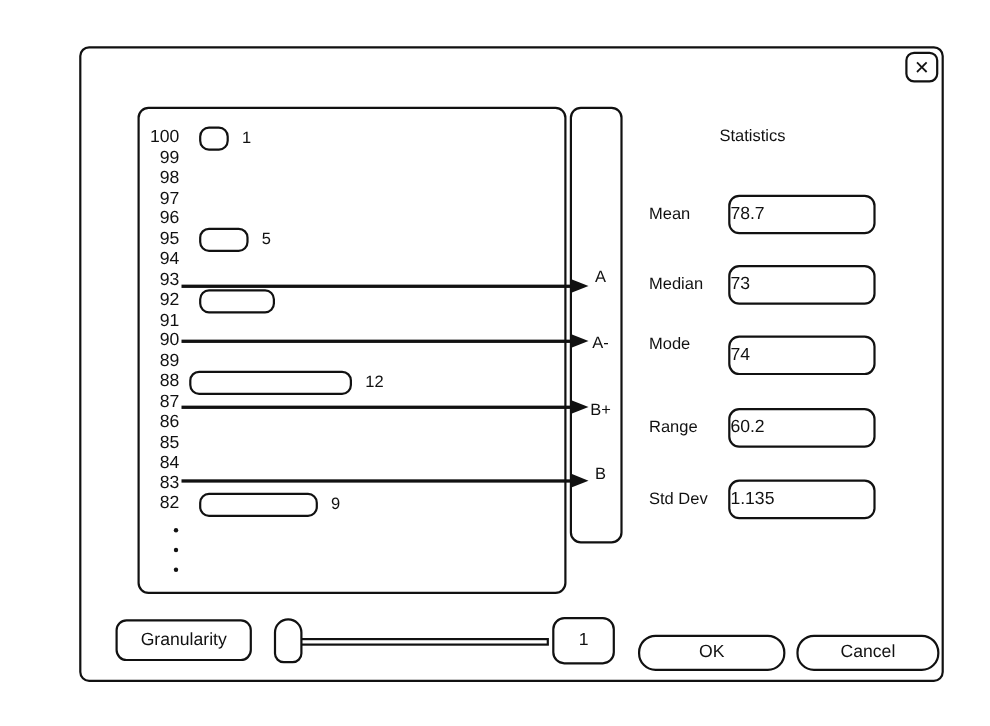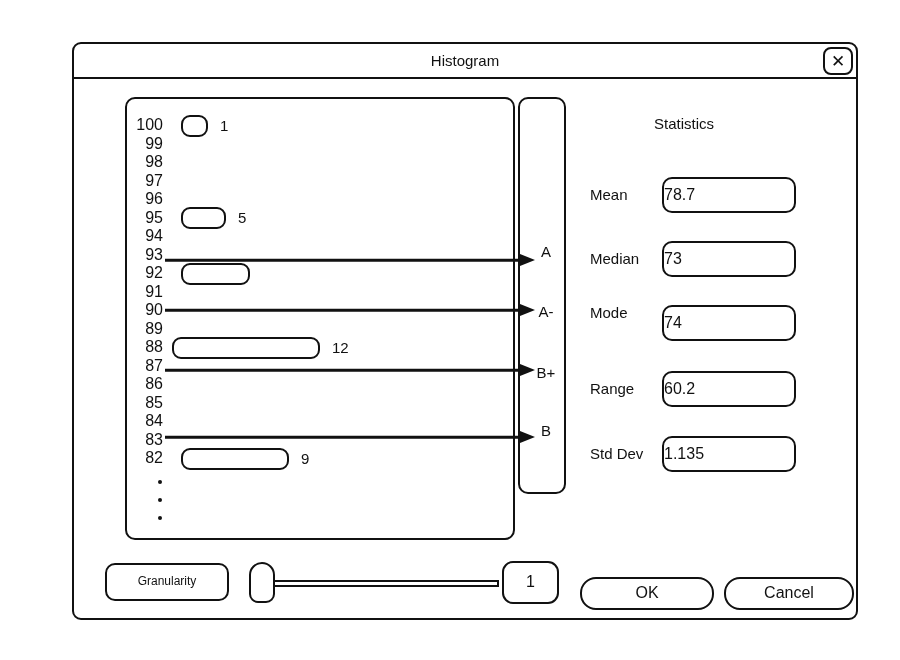--- a/index.html
+++ b/index.html
@@ -48,21 +48,21 @@
   .stats-heading { position: absolute; left: 545px; top: 71px; width: 130px; text-align: center; font-size: 15px; }
   .stat-label { position: absolute; left: 516px; height: 36px; line-height: 36px; font-size: 15px; }
   .stat-box {
     position: absolute; left: 588px; width: 134px; height: 36px;
     border: 2.5px solid var(--stroke, #111); border-radius: 10px; background: var(--bg, #fff);
     line-height: 31px; font-size: 16px;
   }
   .granularity-btn {
     position: absolute; left: 31px; top: 519px; width: 124px; height: 38px;
     border: 2.5px solid var(--stroke, #111); border-radius: 10px; background: var(--bg, #fff);
-    text-align: center; line-height: 33px; font-size: 12px; cursor: pointer;
+    text-align: center; line-height: 33px; font-size: 16px; cursor: pointer;
   }
   .slider-track {
     position: absolute; left: 198px; top: 536px; width: 227px; height: 7px;
     border: 2px solid var(--stroke, #111); background: var(--bg, #fff); cursor: pointer;
   }
   .slider-thumb {
     position: absolute; left: 175px; top: 518px; width: 26px; height: 41px;
     border: 2.5px solid var(--stroke, #111); border-radius: 13px 13px 9px 9px;
     background: var(--bg, #fff); cursor: grab;
   }
@@ -78,23 +78,20 @@
   }
   .ok-btn { left: 506px; width: 134px; }
   .cancel-btn { left: 650px; width: 130px; }
 </style>
 </head>
 <body>
 
 <div class="canvas">
   <div class="dialog">
 
-    <div class="titlebar">
-      <div class="title">Histogram</div>
-    </div>
     <div class="close-btn">
       <span>✕</span>
     </div>
 
     
     <div class="hist-box"></div>
 
     <div class="axis repeat-axis">
 
         <div class="axis-tick">100</div>

